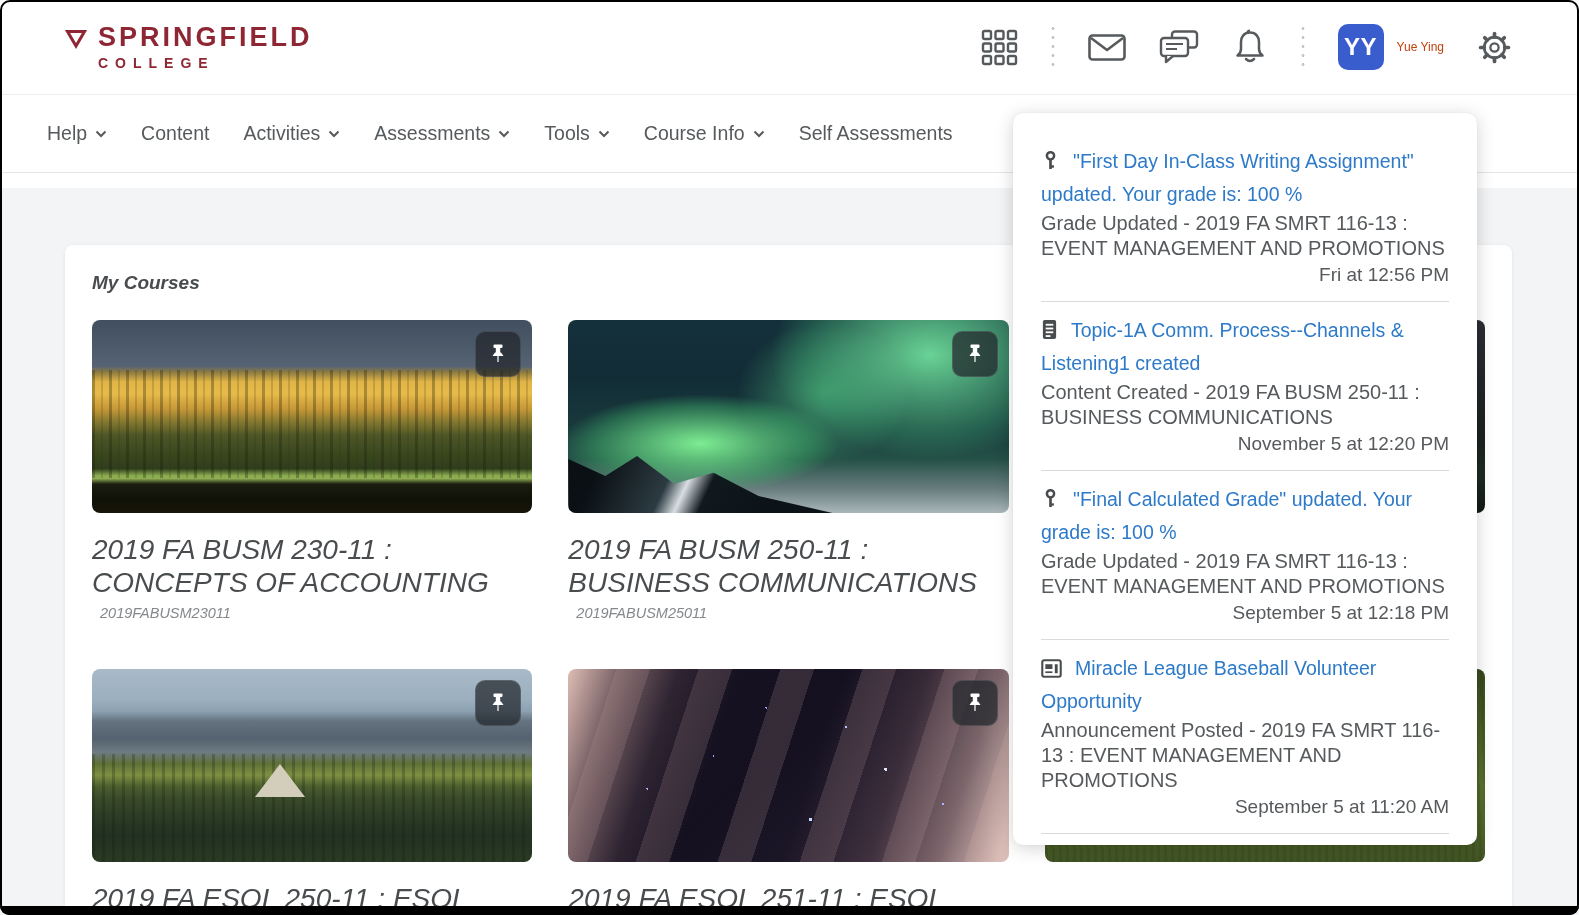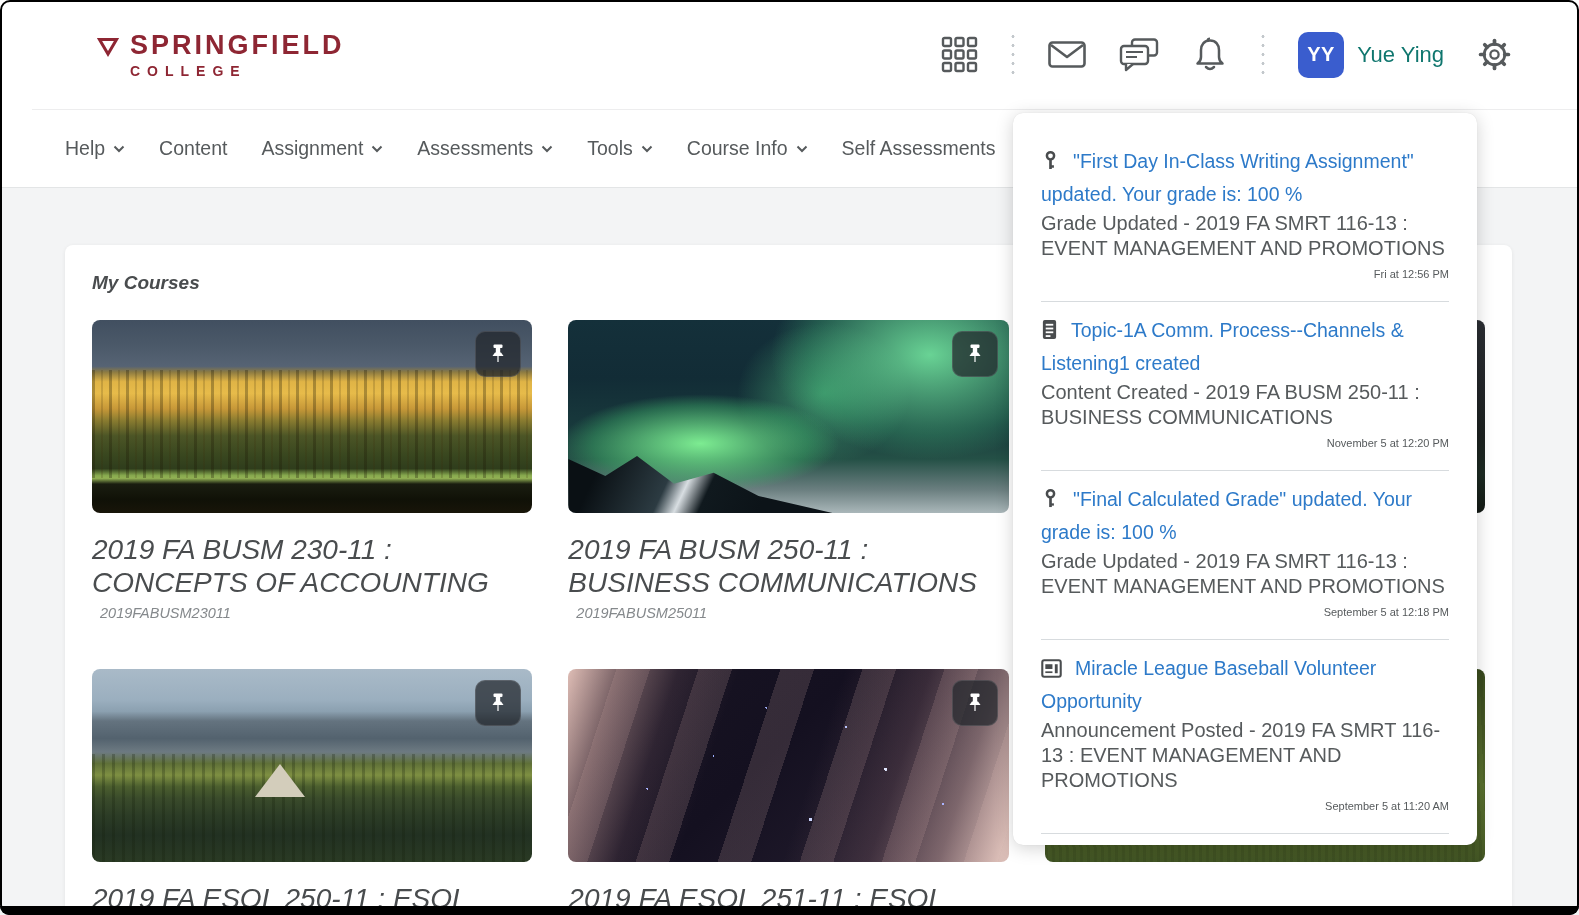--- a/index.html
+++ b/index.html
@@ -4,34 +4,34 @@
 <style>
   * { margin:0; padding:0; box-sizing:border-box; }
   body { font-family:"Liberation Sans", sans-serif; background:#fff; }
   .screen { position:relative; width:1579px; height:915px; background:#fff; overflow:hidden; }
 
   
   .frame-border { position:absolute; inset:0; border:2px solid #000; border-radius:10px; pointer-events:none; z-index:60; }
   .frame-bottom { position:absolute; left:0; right:0; bottom:0; height:9px; background:#000; z-index:59; border-radius:0 0 10px 10px; }
 
   
-  header { position:relative; height:110px; background:#fff; display:flex; align-items:center; padding:0 67px 0 65px; border-bottom:1px solid #ededee; z-index:5;margin-left:32px; }
+  header { position:relative; height:95px; background:#fff; display:flex; align-items:center; padding:0 67px 0 65px; border-bottom:1px solid #ededee; z-index:5; }
   .logo { display:flex; align-items:flex-start; gap:11px; }
   .logo svg { margin-top:6px; }
   .logo-line1 { font-size:27px; font-weight:bold; letter-spacing:3px; color:#8e2633; line-height:28px; }
   .logo-line2 { font-size:14px; font-weight:bold; letter-spacing:7px; color:#8e2633; margin-top:4px; }
   .header-right { margin-left:auto; display:flex; align-items:center; gap:33px; }
   .hicon { background:none; border:none; cursor:pointer; display:flex; align-items:center; justify-content:center; padding:0; }
   .vsep { width:4px; height:46px; background-image:radial-gradient(circle, #c3c8cc 1.4px, transparent 1.6px); background-size:4px 9px; background-repeat:repeat-y; background-position:center top; }
   .user-chip { display:flex; align-items:center; gap:13px; background:none; border:none; cursor:pointer; }
-  .avatar { width:46px; height:46px; border-radius:10px; background:#3a5dce; color:#fff; font-size:20px; font-weight:bold; display:flex; align-items:center; justify-content:center; letter-spacing:.5px; }
-  .user-name { font-size:22px; color:#0f766e; }
-
-  
-  nav { position:relative; height:78px; background:#fff; display:flex; align-items:center; gap:34px; padding:0 65px; border-bottom:1px solid #e3e5e6; z-index:1; }
+  .avatar { width:46px; height:46px; border-radius:10px; background:#3a5dce; color:#fff; font-size:24px; font-weight:bold; display:flex; align-items:center; justify-content:center; letter-spacing:.5px; }
+  .user-name { font-size:12px; color:#c2410c; }
+
+  
+  nav { position:relative; height:78px; background:#fff; display:flex; align-items:center; gap:34px; padding:0 47px; border-bottom:1px solid #e3e5e6; z-index:1; }
   .nav-item { display:flex; align-items:center; gap:8px; font-size:19.5px; color:#565a5c; text-decoration:none; cursor:pointer; white-space:nowrap; }
 
   
   .content { position:absolute; left:0; right:0; top:188px; bottom:0; background:#f3f4f5;font-style:italic; }
   .courses-panel { position:absolute; left:65px; top:57px; width:1447px; height:920px; background:#fff; border-radius:8px; box-shadow:0 1px 4px rgba(0,0,0,.07); padding:27px; }
   .courses-heading { font-size:19px; font-weight:bold; color:#494c4e; }
   .course-grid { display:grid; grid-template-columns:repeat(3,1fr); column-gap:36px; row-gap:48px; margin-top:26px; }
   .course-img { position:relative; height:193px; border-radius:8px; overflow:hidden; cursor:pointer; }
   .course-title { margin-top:20px; font-size:28px; line-height:33px; color:#494c4e; cursor:pointer; }
   .course-code { margin-top:6px; font-size:14.5px; color:#85898c;margin-left:8px; }
@@ -73,21 +73,21 @@
   
   .notif-panel { position:absolute; left:1013px; top:113px; width:464px; height:732px; background:#fff; border-radius:10px;
       box-shadow:0 3px 18px rgba(0,0,0,.18), 0 0 1px rgba(0,0,0,.12); z-index:10; padding:20px 28px 0; overflow:hidden; }
   .notif-caret { position:absolute; top:-8px; left:221px; width:17px; height:17px; background:#fff; transform:rotate(45deg); border-radius:2px; box-shadow:-2px -2px 3px rgba(0,0,0,.05); z-index:11; }
   .n-item { padding:13px 0 14px; border-bottom:1px solid #d7dbde; }
   .n-item.last { border-bottom:none; }
   .n-title { font-size:19.5px; line-height:30px; }
   .n-icon { display:inline-block; vertical-align:-3px; margin-right:13px; }
   .n-link { color:#2d7ac9; text-decoration:none; cursor:pointer; }
   .n-sub { font-size:20px; line-height:25px; color:#565a5c; margin-top:2px; }
-  .n-time { font-size:11px; line-height:25px; color:#565a5c; text-align:right; margin-top:1px; }
+  .n-time { font-size:19px; line-height:25px; color:#565a5c; text-align:right; margin-top:1px; }
 </style>
 </head>
 <body>
 
 <div class="screen">
 
   <header>
     <div class="logo">
       <svg width="22" height="20" viewBox="0 0 22 20">
         <polygon points="2.5,2.5 19.5,2.5 11,17" fill="none" stroke="#8e2633" stroke-width="3"></polygon>
@@ -172,21 +172,21 @@
     <a class="nav-item">
         <span>Help</span>
         <svg width="12" height="8" viewBox="0 0 12 8">
           <polyline points="1.5,1.5 6,6 10.5,1.5" fill="none" stroke="#565a5c" stroke-width="2"></polyline>
         </svg>
       </a>
     <a class="nav-item">
         <span>Content</span>
       </a>
     <a class="nav-item">
-        <span>Assignment</span>
+        <span>Activities</span>
         <svg width="12" height="8" viewBox="0 0 12 8">
           <polyline points="1.5,1.5 6,6 10.5,1.5" fill="none" stroke="#565a5c" stroke-width="2"></polyline>
         </svg>
       </a>
     <a class="nav-item">
         <span>Assessments</span>
         <svg width="12" height="8" viewBox="0 0 12 8">
           <polyline points="1.5,1.5 6,6 10.5,1.5" fill="none" stroke="#565a5c" stroke-width="2"></polyline>
         </svg>
       </a>

